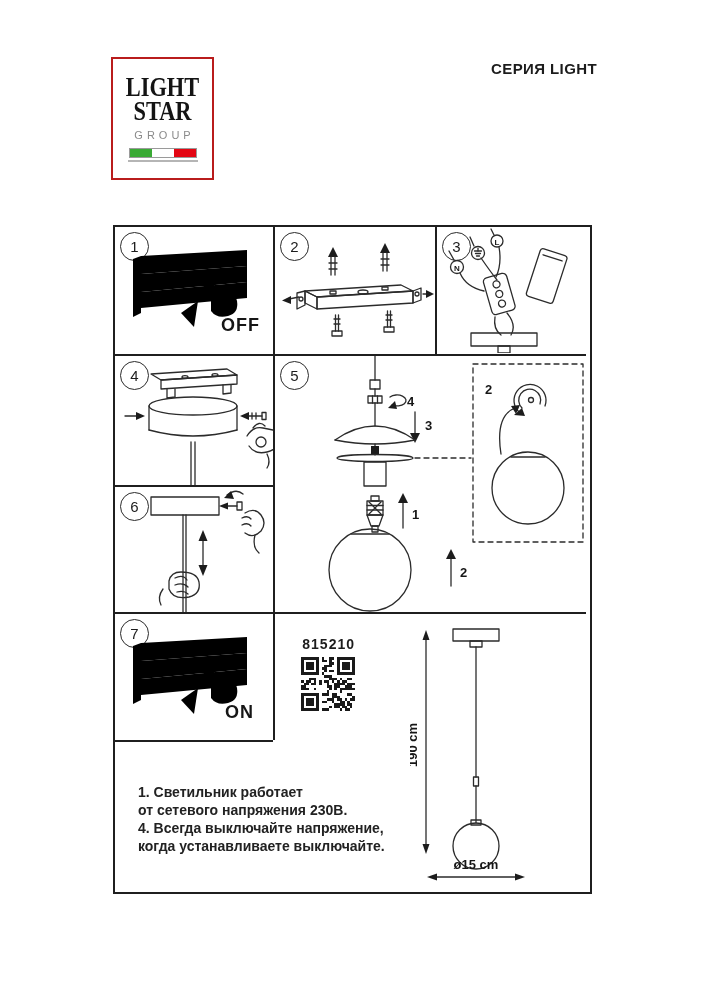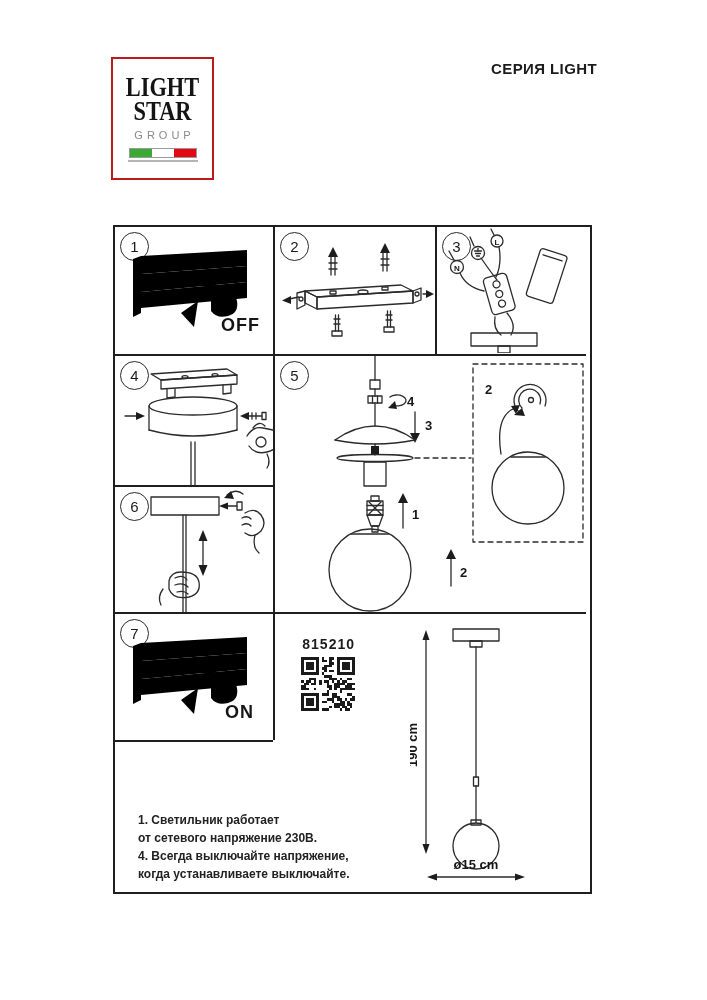--- a/index.html
+++ b/index.html
@@ -34,21 +34,21 @@
   svg.art circle,svg.art ellipse{stroke:#2b2b2b;stroke-width:1.3;fill:none;
     stroke-linecap:round;stroke-linejoin:round;}
   svg.art .fill{fill:#1c1c1c;stroke:none;}
   svg.art text{stroke:none;fill:#161616;font-family:"Liberation Sans",sans-serif;}
   svg.art .lbl{font-weight:bold;font-size:13px;}
   svg.art .biglbl{font-weight:bold;font-size:18px;letter-spacing:1px;}
   
   .article-block{position:absolute;left:186px;top:409px;}
   .article-no{font-size:14px;font-weight:bold;letter-spacing:1px;text-align:right;}
   .qr{margin-top:5px;width:54px;height:54px;}
-  .notes{position:absolute;left:23px;top:584px;font-size:12px;font-weight:bold;line-height:18px;color:#222;}
+  .notes{position:absolute;left:23px;top:556px;font-size:14px;font-weight:bold;line-height:18px;color:#222;}
 </style>
 </head>
 <body>
 
 <svg width="0" height="0" style="position:absolute">
   <defs>
     <symbol id="breaker-art" viewBox="0 0 158 126">
       <line x1="6" y1="46" x2="22" y2="46"></line>
         <line x1="6" y1="68" x2="22" y2="68"></line>
       <line x1="134" y1="40" x2="152" y2="40"></line>
@@ -525,21 +525,21 @@
             <rect x="15" y="1" width="5" height="5" fill="#ffffff"></rect>
             <rect x="16" y="2" width="3" height="3" fill="#1a1a1a"></rect>
             <rect x="0" y="14" width="7" height="7" fill="#1a1a1a"></rect>
             <rect x="1" y="15" width="5" height="5" fill="#ffffff"></rect>
             <rect x="2" y="16" width="3" height="3" fill="#1a1a1a"></rect>
           </svg></div>
     </div>
 
     <div class="notes">
       <div>1. Светильник работает</div>
-      <div>от сетевого напряжение 230В.</div>
+      <div>от сетевого напряжения 230В.</div>
       <div>4. Всегда выключайте напряжение,</div>
       <div>когда устанавливаете выключайте.</div>
     </div>
 
     <svg class="art panel-svg" style="left:295px;top:398px" width="178" height="262" viewBox="0 0 178 262">
       <g>
         <rect x="43" y="4" width="46" height="12"></rect>
         <rect x="60" y="16" width="12" height="6"></rect>
         <line x1="66" y1="22" x2="66" y2="152"></line>
         <rect x="63.5" y="152" width="5" height="9"></rect>

